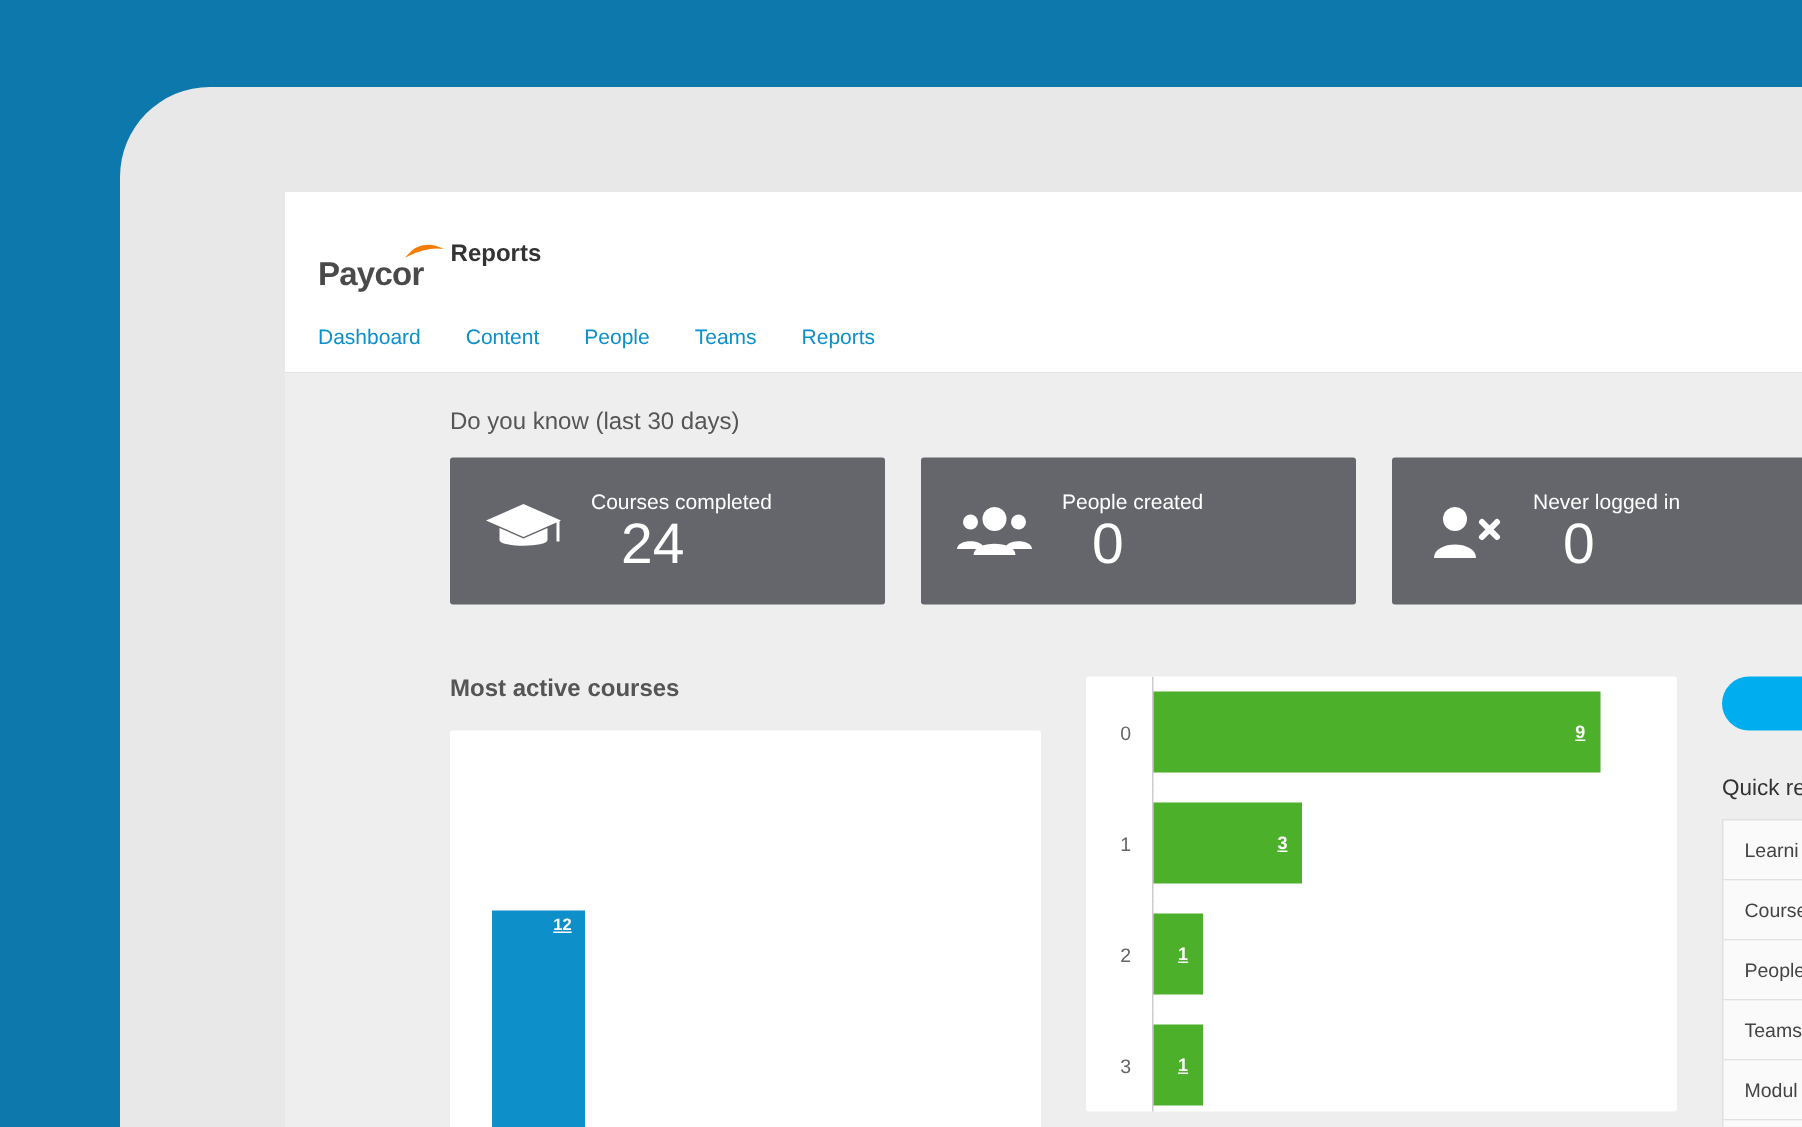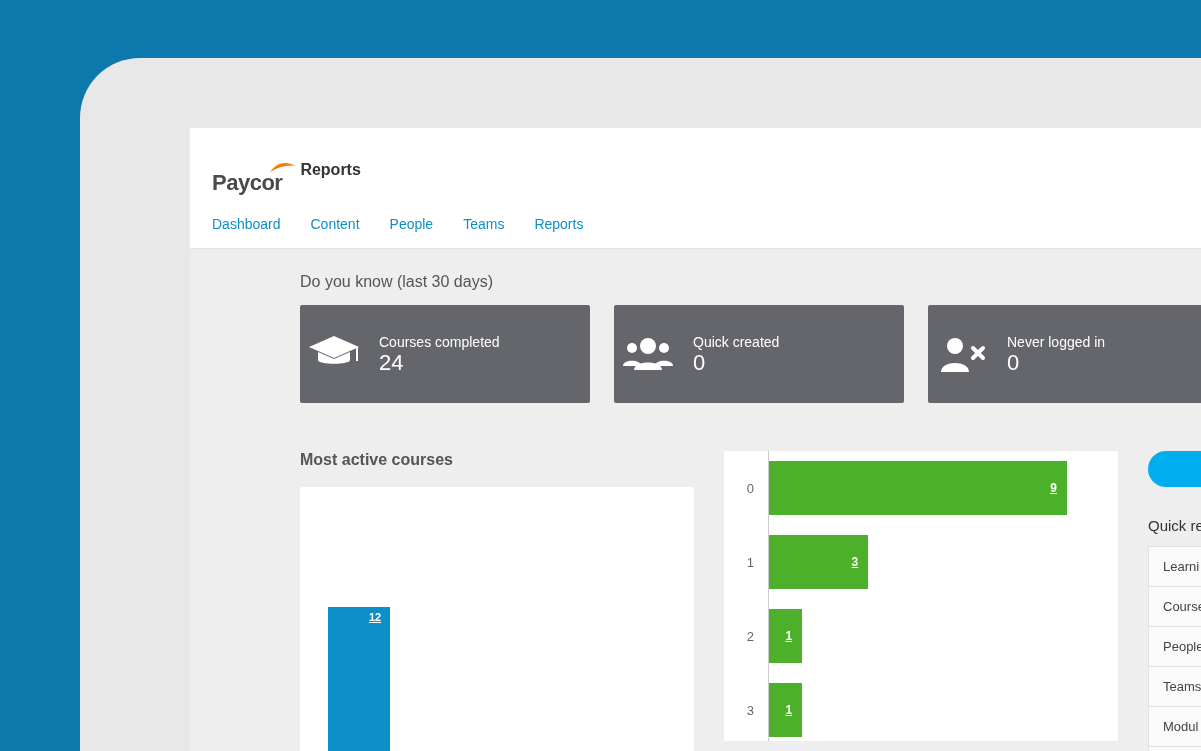--- a/index.html
+++ b/index.html
@@ -85,31 +85,31 @@
     gap: 24px;
     margin-bottom: 48px;
   }
   .card {
     background: #64666b;
     color: #fff;
     width: 290px;
     height: 98px;
     display: flex;
     align-items: center;
-    padding: 0 7px;
+    padding: 0 22px;
     gap: 18px;
     border-radius: 2px;
   }
   .card:last-of-type {
     flex: 1;
     border-radius: 2px 0 0 2px;
   }
   .card-icon { flex-shrink: 0; }
   .card-text .lbl { font-size: 14px; font-weight: 400; margin-bottom: 2px; }
-  .card-text .val { font-size: 22px; font-weight: 400; line-height: 1; }
+  .card-text .val { font-size: 38px; font-weight: 400; line-height: 1; margin-left: 20px; }
   .panels {
     display: flex;
     gap: 30px;
     align-items: flex-start;
   }
   .panel { width: 394px; }
   .panel h3 {
     font-size: 16px;
     font-weight: 700;
     color: #555;
@@ -249,21 +249,21 @@
         <div class="card">
           <svg class="card-icon" width="54" height="40" viewBox="0 0 54 40">
             <circle fill="#fff" cx="27" cy="12" r="8"></circle>
             <path fill="#fff" d="M13 36 c0-10 28-10 28 0 z"></path>
             <circle fill="#fff" cx="11" cy="14" r="5"></circle>
             <path fill="#fff" d="M2 32 c0-7 18-7 18 0 z"></path>
             <circle fill="#fff" cx="43" cy="14" r="5"></circle>
             <path fill="#fff" d="M34 32 c0-7 18-7 18 0 z"></path>
           </svg>
           <div class="card-text">
-            <div class="lbl">Quick created</div>
+            <div class="lbl">People created</div>
             <div class="val">0</div>
           </div>
         </div>
         <div class="card">
           <svg class="card-icon" width="54" height="40" viewBox="0 0 54 40">
             <circle fill="#fff" cx="20" cy="12" r="8"></circle>
             <path fill="#fff" d="M6 38 c0-12 28-12 28 0 z"></path>
             <path stroke="#fff" stroke-width="4" stroke-linecap="round" d="M38 14 l10 10 M48 14 l-10 10"></path>
           </svg>
           <div class="card-text">

